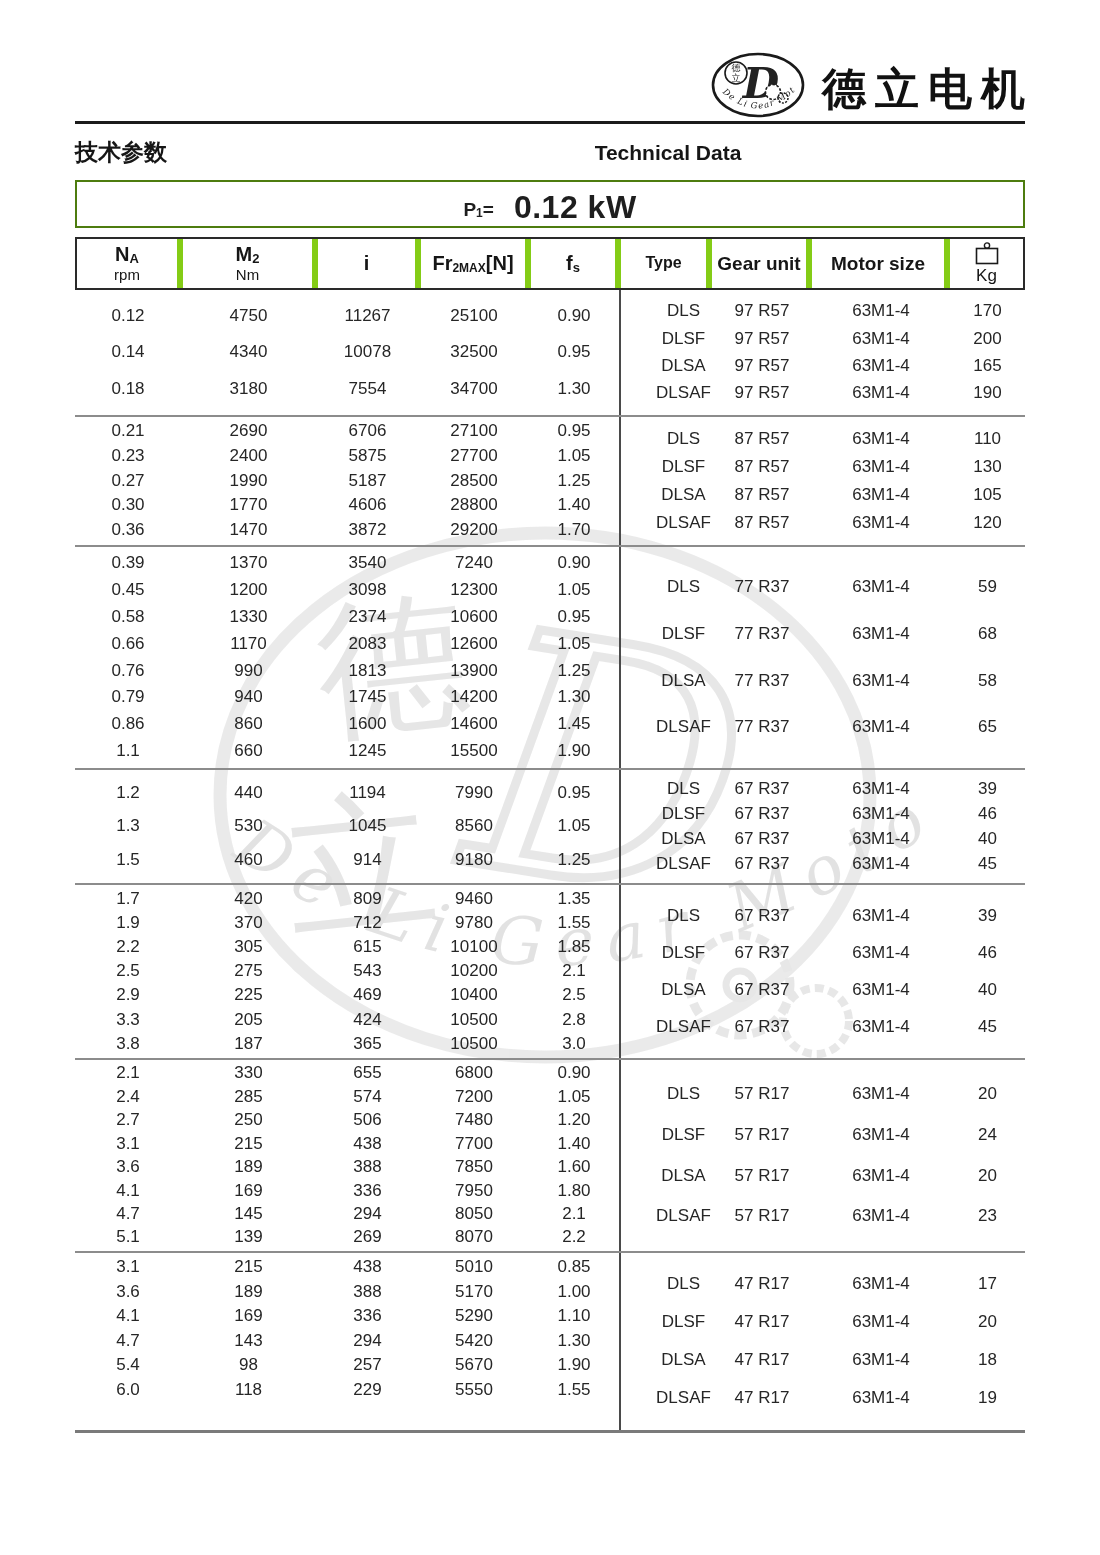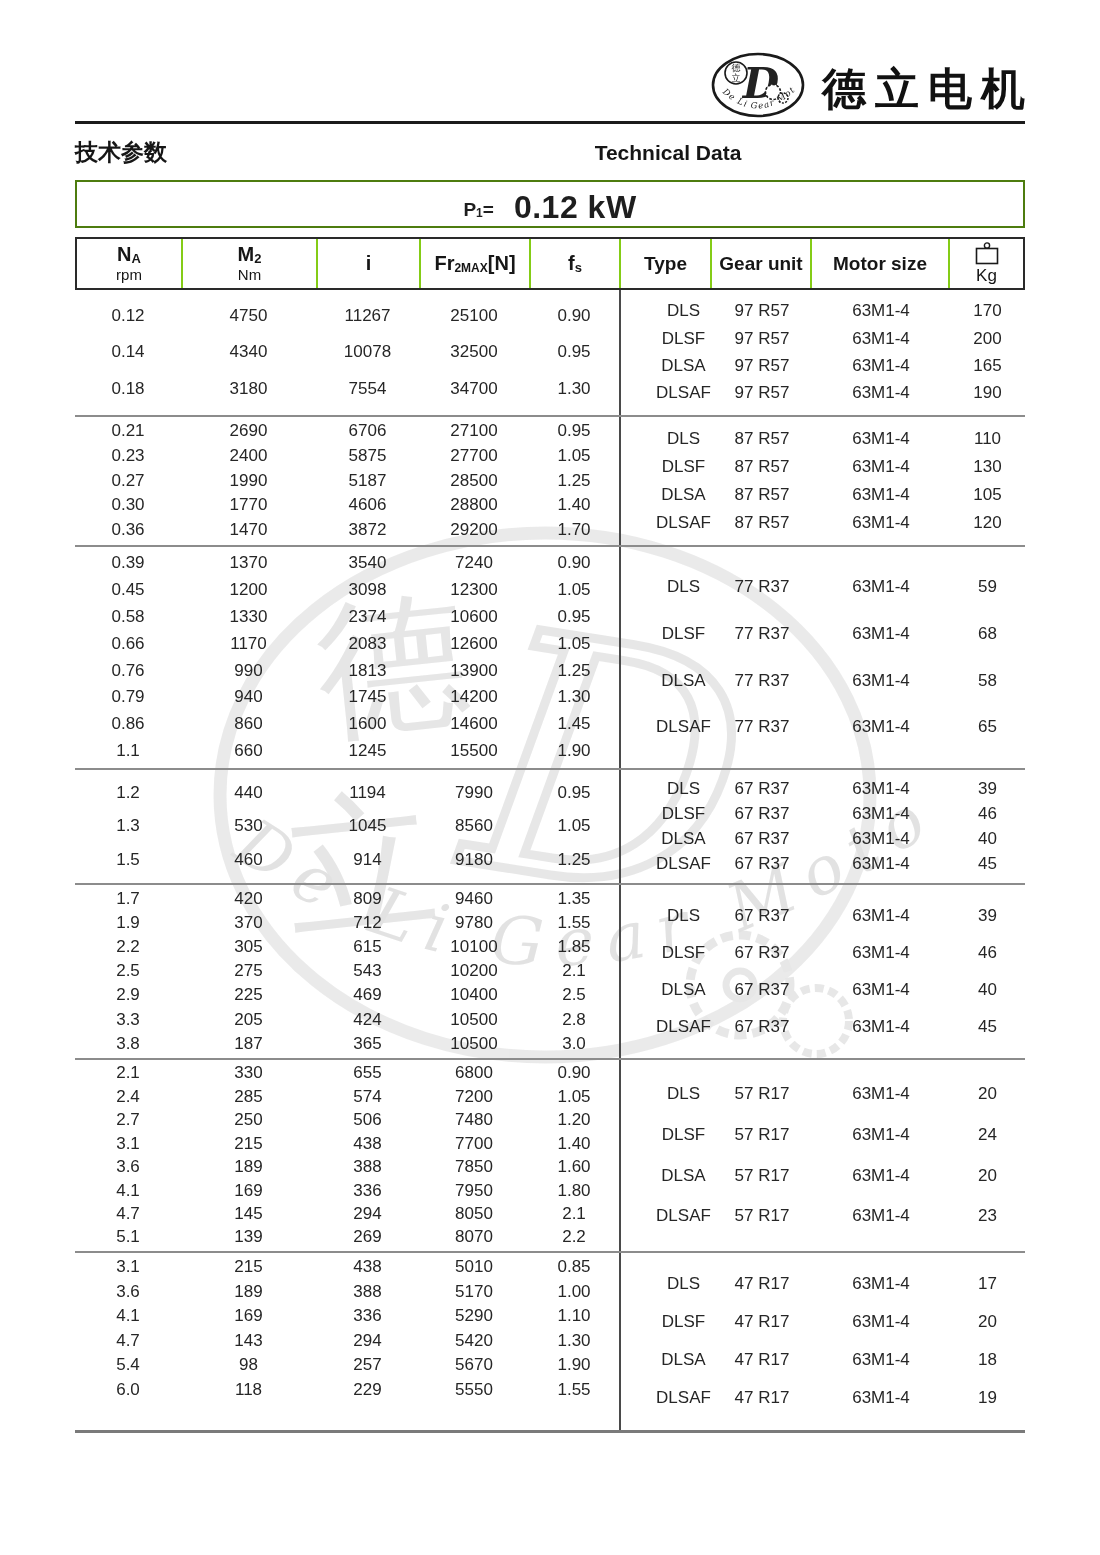--- a/index.html
+++ b/index.html
@@ -21,21 +21,21 @@
 
   
   .power-box{position:absolute;left:75px;top:180px;width:946px;height:44px;border:2px solid #4d7c0f;display:flex;align-items:flex-end;justify-content:center;z-index:2;background:transparent;gap:20px;}
   .p-small{font-size:19px;font-weight:bold;line-height:1;padding-bottom:7px;}
   .p-small sub{font-size:12px;vertical-align:baseline;position:relative;bottom:-1px;}
   .p-big{font-size:32px;font-weight:bold;line-height:1;padding-bottom:3px;letter-spacing:0.5px;}
 
   
   .table{position:absolute;left:75px;top:237px;width:950px;z-index:1;}
   .thead{display:grid;grid-template-columns:106px 135px 103px 110px 90px 91px 100px 138px 73px;height:53px;border:2px solid #2a2a2a;box-sizing:border-box;background:transparent;}
-  .th{border-right:2px solid #84cc16;display:flex;flex-direction:column;align-items:center;justify-content:center;font-weight:bold;color:#161616;line-height:1.15;}
+  .th{border-right:6px solid #84cc16;display:flex;flex-direction:column;align-items:center;justify-content:center;font-weight:bold;color:#161616;line-height:1.15;}
   .th:last-child{border-right:none;}
   .th-main{font-size:20px;}
   .th-main sub{font-size:13px;vertical-align:baseline;position:relative;bottom:-2px;font-weight:bold;}
   .th-main .sub-long{font-size:12px;}
   .th-unit{font-size:15px;font-weight:normal;}
   .kg-label{font-size:17px;font-weight:normal;margin-top:0;}
 
   .tbody{width:950px;}
   .group{display:flex;box-sizing:border-box;border-bottom:2px solid #8c8c8c;}
   .group.last{border-bottom:3px solid #7a7a7a;}
@@ -116,21 +116,21 @@
       <div class="th">
         <span class="th-main">i</span>
       </div>
       <div class="th">
         <span class="th-main"><span>Fr</span><sub class="sub-long">2MAX</sub><span>[N]</span></span>
       </div>
       <div class="th">
         <span class="th-main"><span>f</span><sub>s</sub></span>
       </div>
       <div class="th">
-        <span class="th-main" style="font-size:19px;">Type</span>
+        <span class="th-main" style="font-size:16px;">Type</span>
       </div>
       <div class="th">
         <span class="th-main" style="font-size:19px;">Gear unit</span>
       </div>
       <div class="th">
         <span class="th-main" style="font-size:19px;">Motor size</span>
       </div>
       <div class="th">
         <svg width="30" height="24" viewBox="0 0 30 24" aria-hidden="true">
           <circle cx="15" cy="3.5" r="2.6" fill="none" stroke="#1a1a1a" stroke-width="1.4"></circle>

